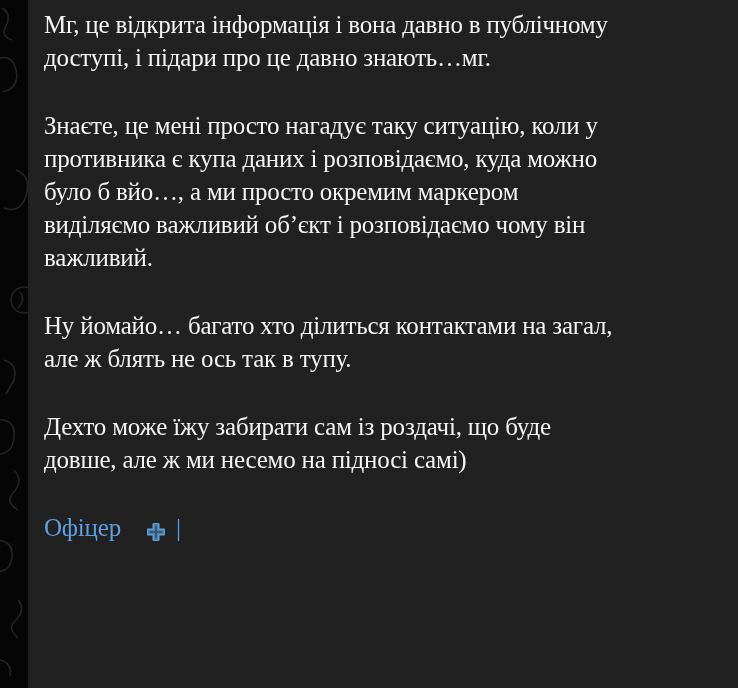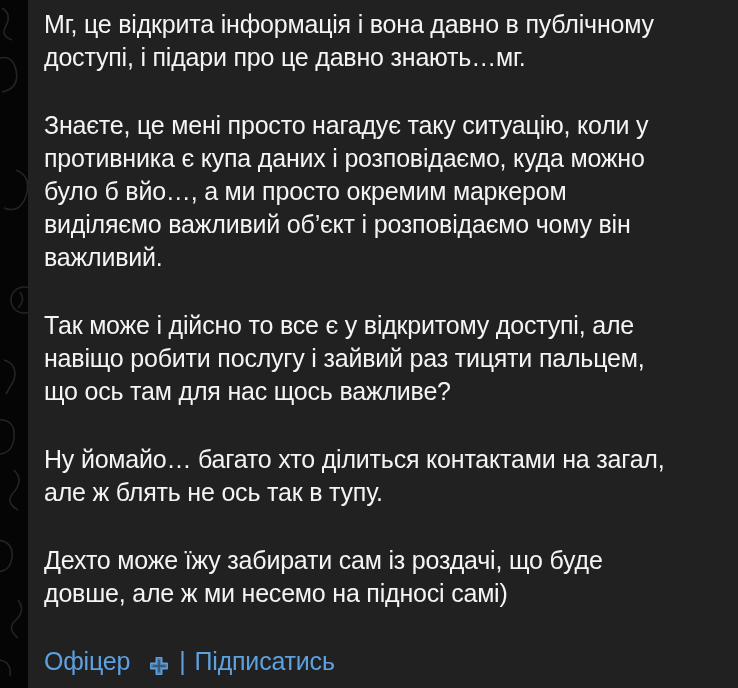--- a/index.html
+++ b/index.html
@@ -2,21 +2,21 @@
 <html><head>
 <meta charset="utf-8">
 <style>
   html, body { margin: 0; padding: 0; background: #000; }
   .page {
     position: relative;
     width: 738px;
     height: 688px;
     overflow: hidden;
     background: #060606;
-    font-family: Liberation Sans, sans-serif;
+    font-family: Liberation Serif, serif;
   }
   .chat-pattern {
     position: absolute;
     left: 0; top: 0;
     width: 28px; height: 688px;
     background: #050505;
   }
   .bubble {
     position: absolute;
     left: 28px; top: 0;
@@ -43,21 +43,21 @@
     font-size: 25px;
     line-height: 33px;
     letter-spacing: -0.2px;
   }
   .footer a {
     color: #5ea1e0;
     text-decoration: none;
     cursor: pointer;
     display: inline-flex;
     align-items: center;
-    gap: 18px;
+    gap: 24px;
   }
   .footer .sep {
     color: #5ea1e0;
   }
   .cross-icon {
     display: inline-block;
     width: 22px; height: 22px;
     position: relative;
     top: 1px;
   }
@@ -90,39 +90,35 @@
 
       <div class="para">Мг, це відкрита інформація і вона давно в публічному
 доступі, і підари про це давно знають…мг.</div>
 
       <div class="para">Знаєте, це мені просто нагадує таку ситуацію, коли у
 противника є купа даних і розповідаємо, куда можно
 було б вйо…, а ми просто окремим маркером
 виділяємо важливий об’єкт і розповідаємо чому він
 важливий.</div>
 
-      <div class="para">Так може і дійсно то все є у відкритому доступі, але
-навіщо робити послугу і зайвий раз тицяти пальцем,
-що ось там для нас щось важливе?</div>
 
       <div class="para">Ну йомайо… багато хто ділиться контактами на загал,
 але ж блять не ось так в тупу.</div>
 
       <div class="para">Дехто може їжу забирати сам із роздачі, що буде
 довше, але ж ми несемо на підносі самі)</div>
 
       <div class="footer">
         <a>
           <span>Офіцер</span>
           <span class="cross-icon">
             <svg width="22" height="22" viewBox="0 0 24 24" xmlns="http://www.w3.org/2000/svg">
               <path d="M9 3 h6 v6 h6 v6 h-6 v6 h-6 v-6 H3 V9 h6 z" fill="#335577" stroke="#5ea1e0" stroke-width="1.6" stroke-linejoin="round"></path>
               <path d="M10.5 4.5 h3 v6 h6 v3 h-6 v6 h-3 v-6 h-6 v-3 h6 z" fill="none" stroke="#7db4e8" stroke-width="0.8" opacity="0.7"></path>
             </svg>
           </span>
         </a>
         <span class="sep">|</span>
-        <a>Підписатись</a>
       </div>
 
     </div>
   </div>
 </div>
 
 </body></html>

